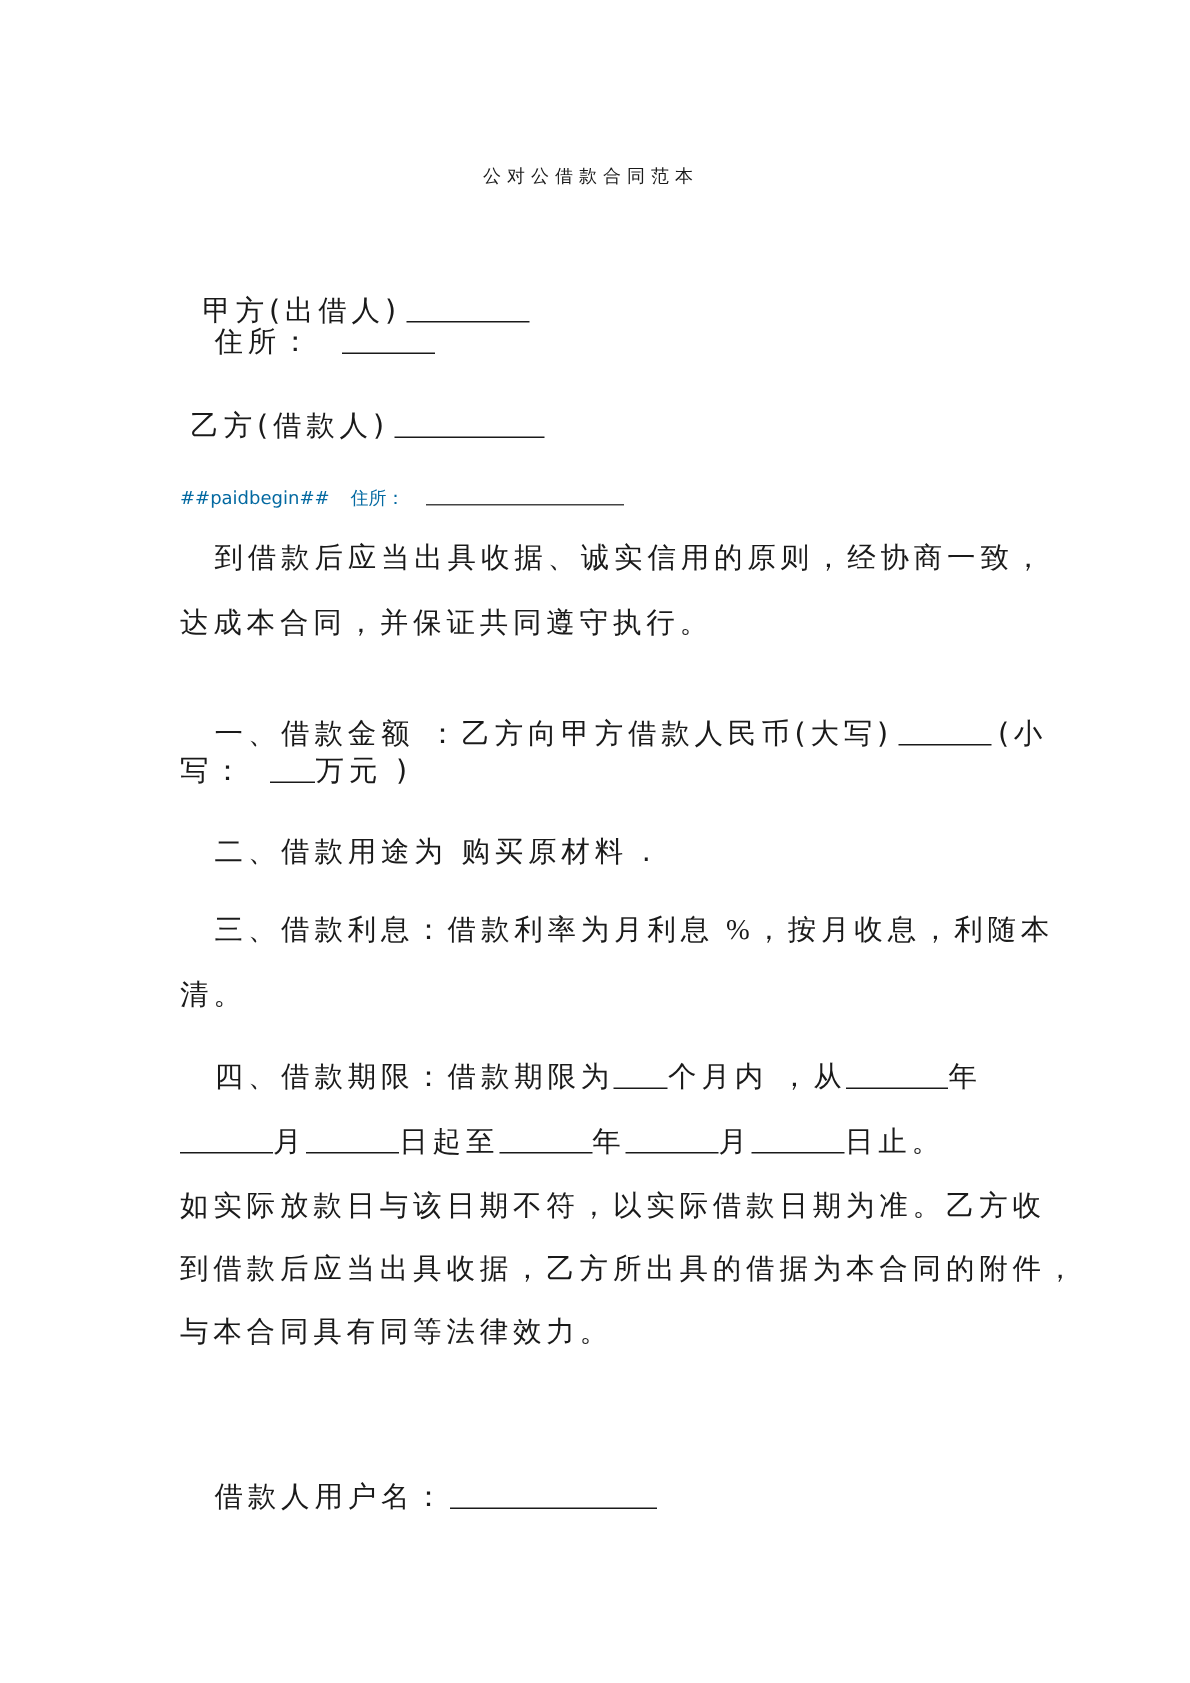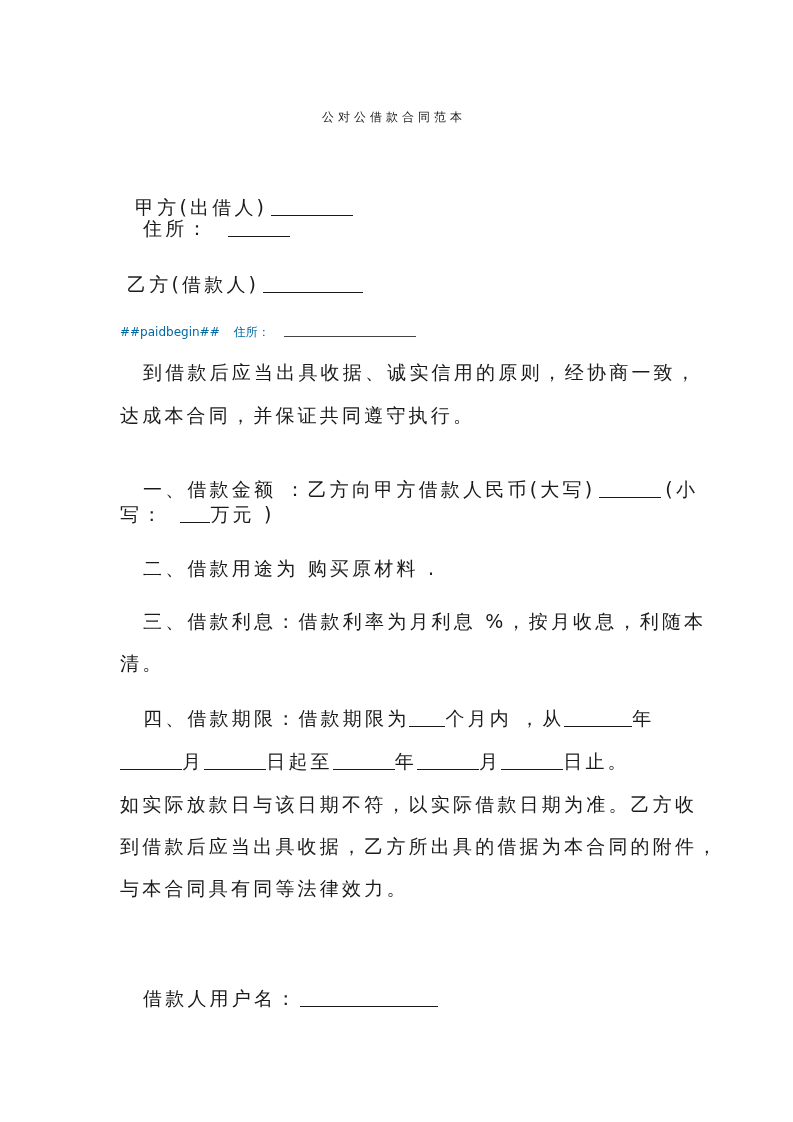--- a/index.html
+++ b/index.html
@@ -40,21 +40,21 @@
 
   <div class="line" style="left:143px; top:477px;">
     <span>一、借款金额 ：乙方向甲方借款人民币(大写)</span><span class="blank" style="width:62px; margin-left:4px; margin-right:4px;"></span><span>(小</span>
   </div>
   <div class="line" style="left:120px; top:502px;">
     <span>写：</span><span class="blank" style="width:30px; margin-left:16px;"></span><span>万元 )</span>
   </div>
 
   <div class="line" style="left:143px; top:556px;">二、借款用途为 购买原材料 .</div>
 
-  <div class="line" style="left:143px; top:609px;">三、借款利息：借款利率为月利息 %，按月收息，利随本</div>
+  <div class="line" style="left:143px; top:609px;font-family:Liberation Serif, serif;">三、借款利息：借款利率为月利息 %，按月收息，利随本</div>
   <div class="line" style="left:120px; top:651px;">清。</div>
 
   <div class="line" style="left:143px; top:707px;font-family:Liberation Serif, serif;">
     <span>四、借款期限：借款期限为</span><span class="blank" style="width:36px;"></span><span>个月内 ，从</span><span class="blank" style="width:68px;"></span><span>年</span>
   </div>
   <div class="line" style="left:120px; top:749px;">
     <span class="blank" style="width:62px;"></span><span>月</span><span class="blank" style="width:62px;"></span><span>日起至</span><span class="blank" style="width:62px;"></span><span>年</span><span class="blank" style="width:62px;"></span><span>月</span><span class="blank" style="width:62px;"></span><span>日止。</span>
   </div>
   <div class="line" style="left:120px; top:792px;">如实际放款日与该日期不符，以实际借款日期为准。乙方收</div>
   <div class="line" style="left:120px; top:834px;">到借款后应当出具收据，乙方所出具的借据为本合同的附件，</div>

